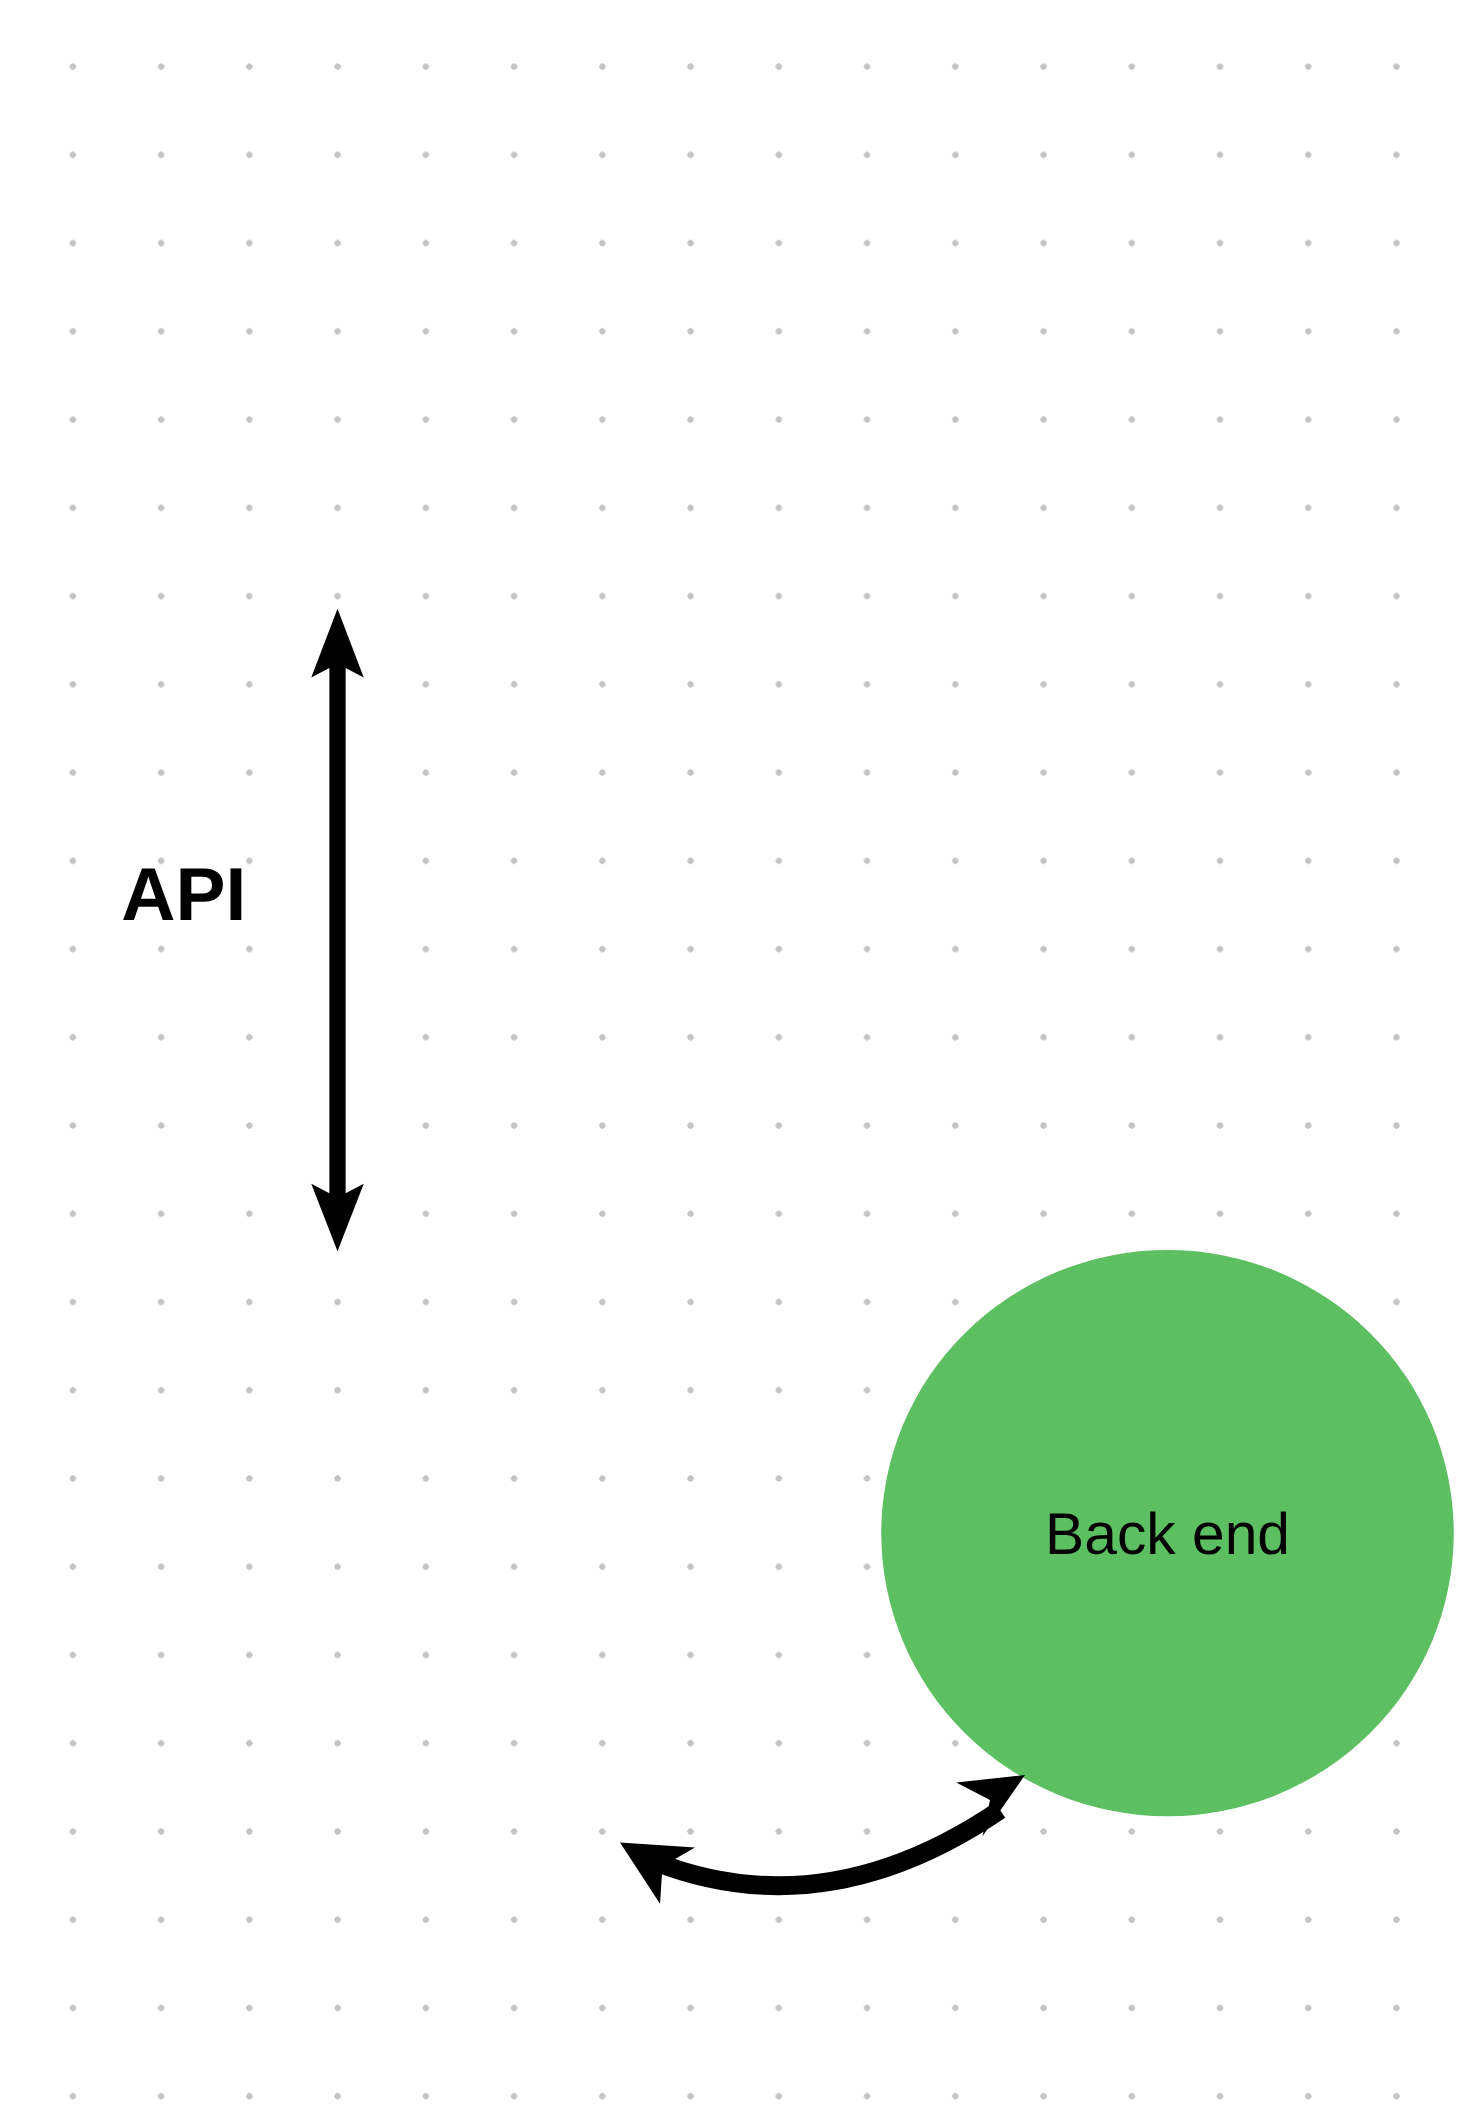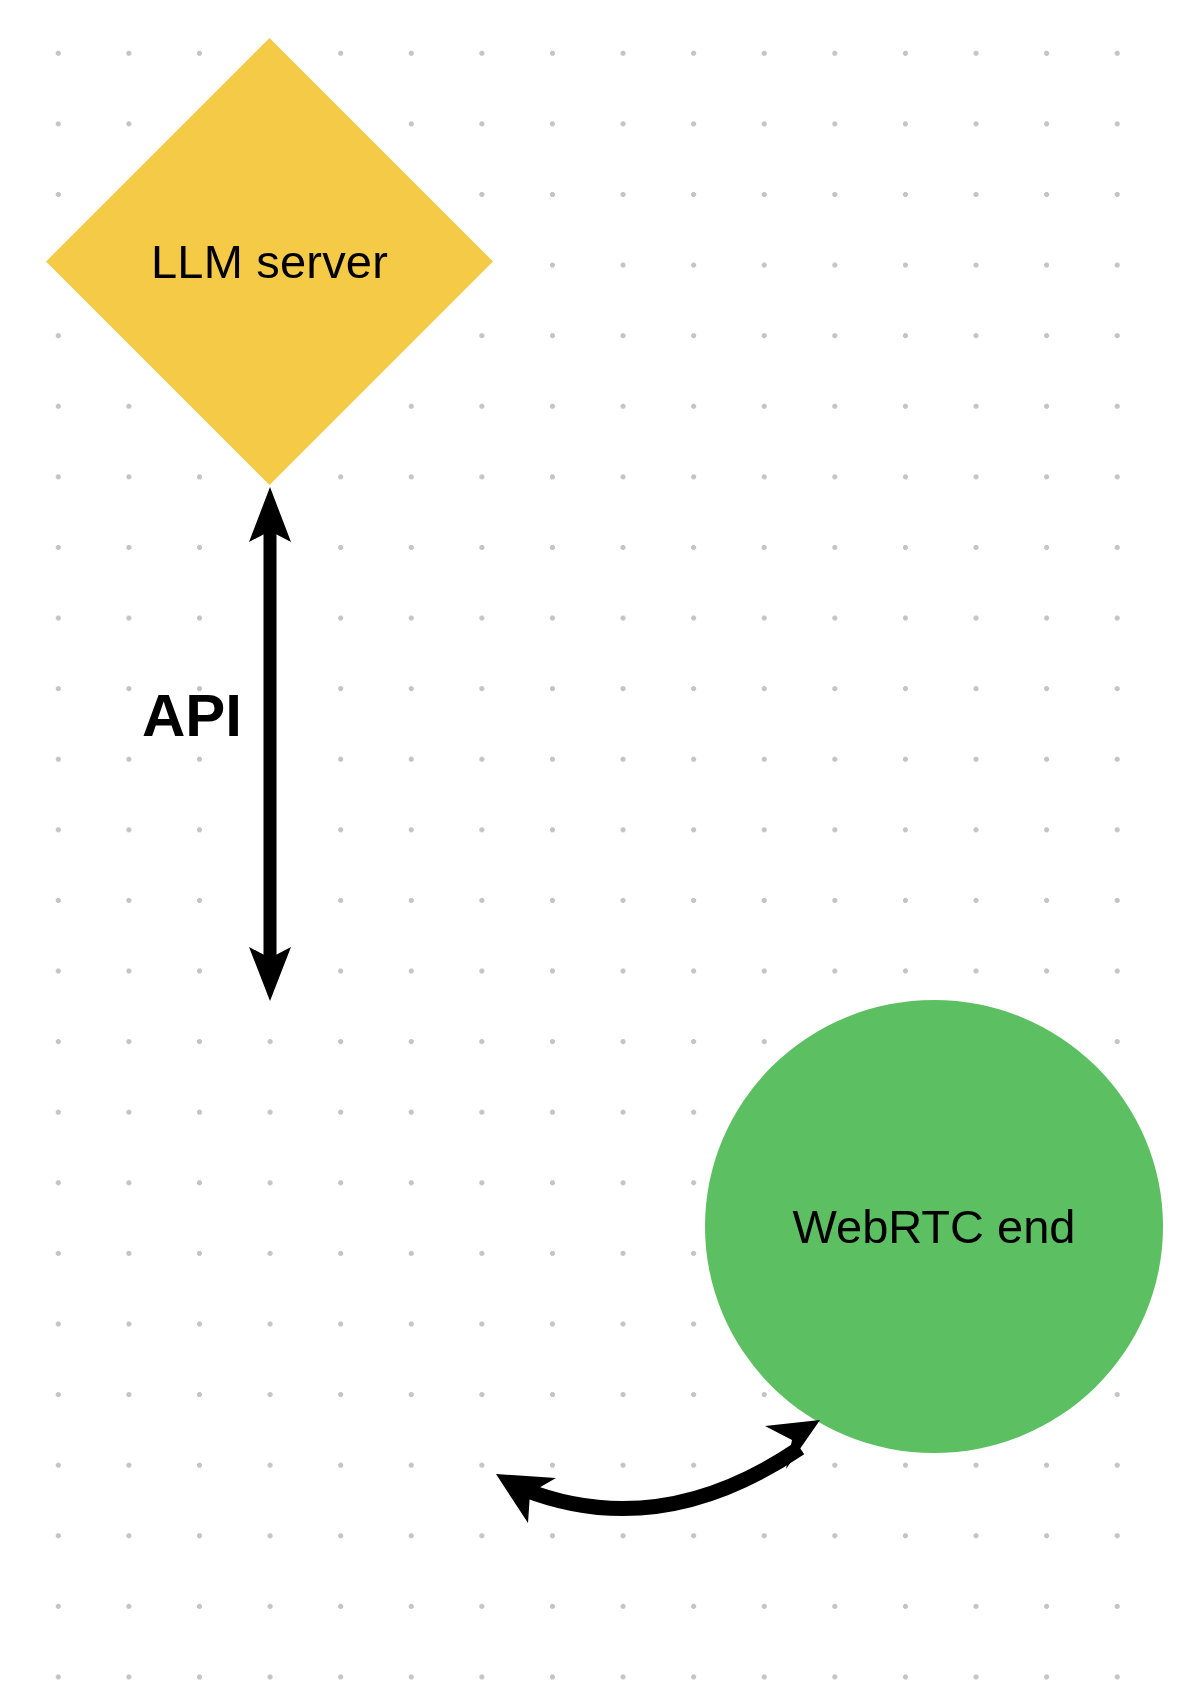--- a/index.html
+++ b/index.html
@@ -93,21 +93,20 @@
     position: absolute;
     color: #000000;
     font-weight: bold;
     line-height: 1;
     white-space: nowrap;
   }
   #label-api {
     left: 97px;
     top: 686px;
     font-size: 60px;
-    margin-left: 45px;
   }
   #label-webrtc {
     left: 480px;
     top: 1570px;
     font-size: 60px;
   }
   svg.edges {
     position: absolute;
     left: 0;
     top: 0;
@@ -116,28 +115,24 @@
     pointer-events: none;
   }
 </style>
 </head>
 <body>
 
 <div id="canvas">
 
   <div class="shape-layer">
 
-    <div class="node-diamond">
-      <div class="diamond-body"></div>
-      <div class="node-text">LLM server</div>
-    </div>
 
 
     <div class="node-circle">
-      <div class="node-text">WebRTC end</div>
+      <div class="node-text">Back end</div>
     </div>
 
   </div>
 
   <svg class="edges" viewBox="0 0 1179 1697">
 
     <g>
       <line x1="270" y1="513" x2="270" y2="976" stroke="#000000" stroke-width="13"></line>
       <polygon points="270,487 291,542 270,531 249,542" fill="#000000"></polygon>
       <polygon points="270,1001 291,947 270,958 249,947" fill="#000000"></polygon>

